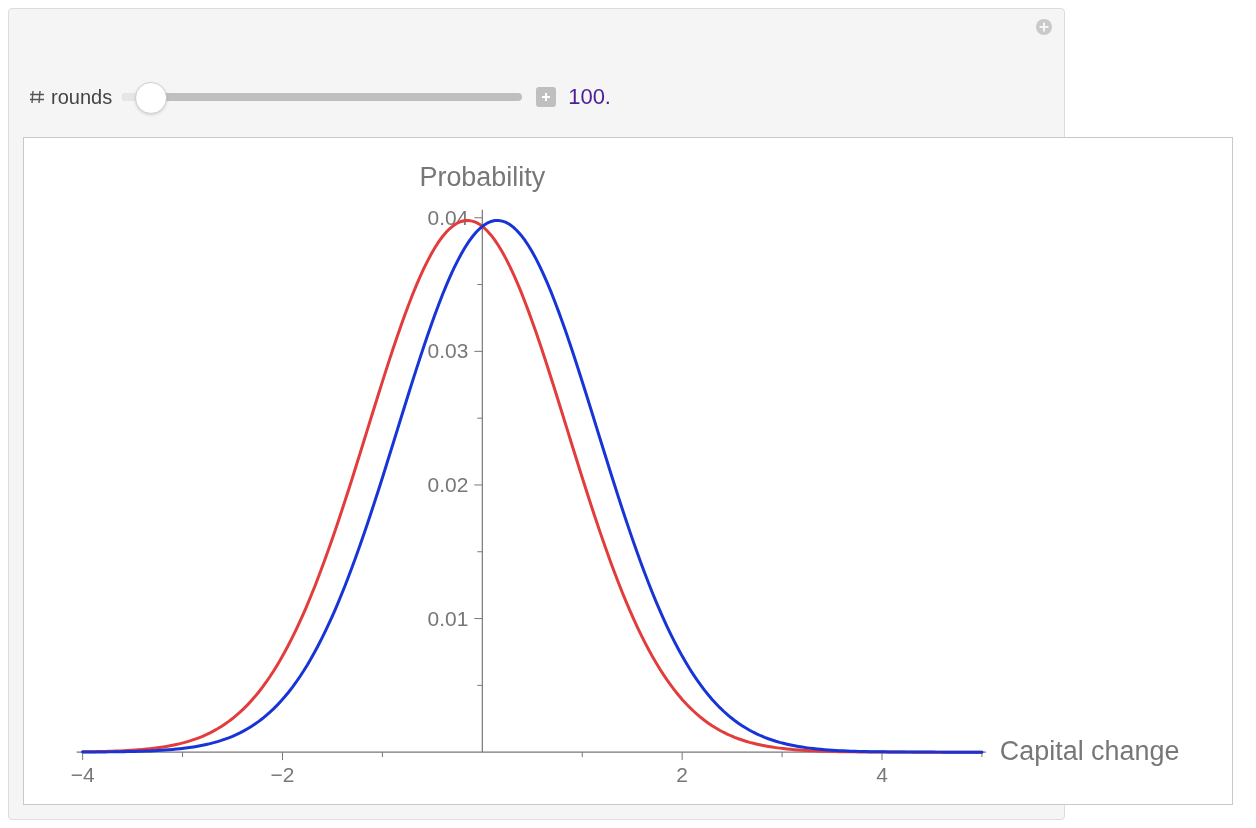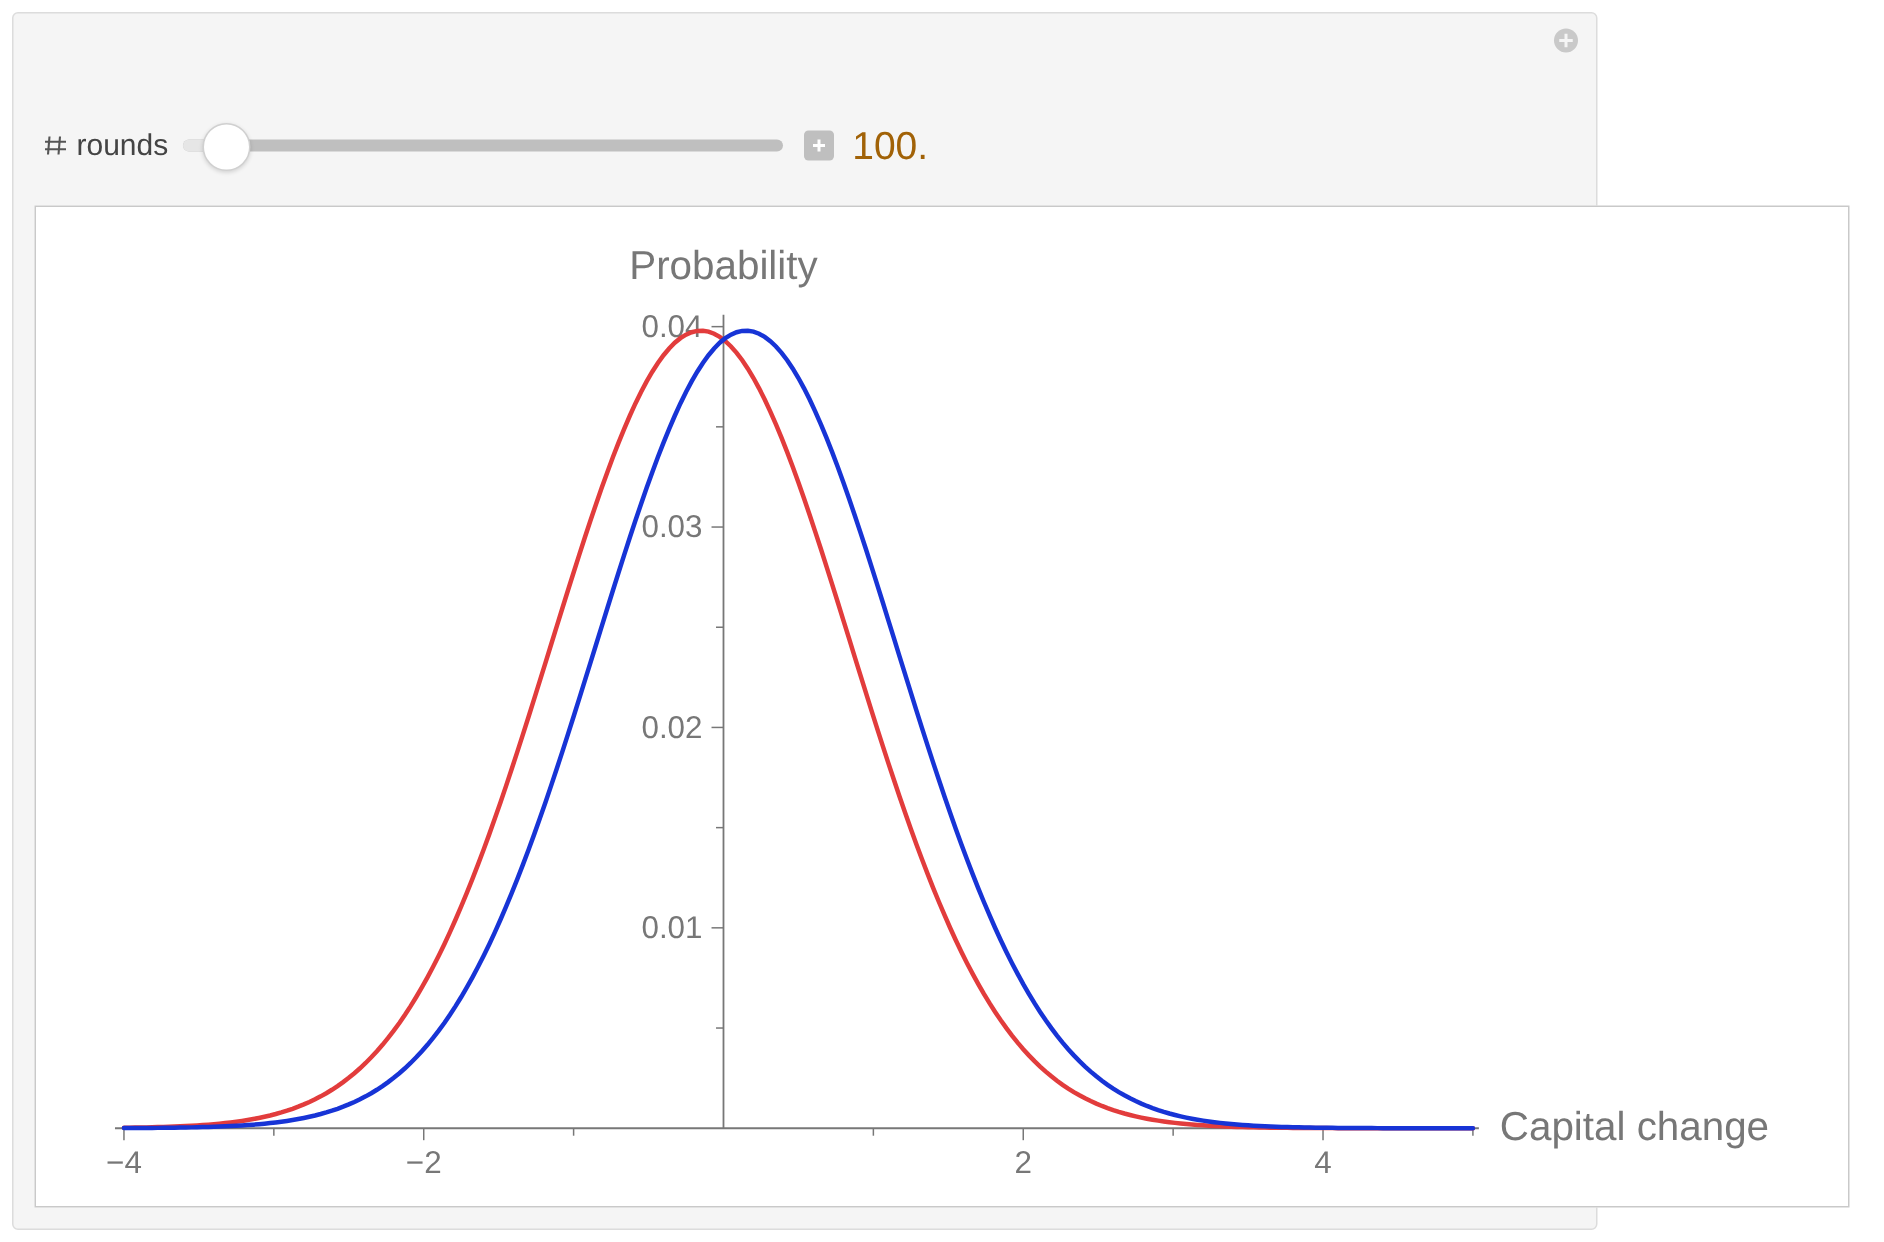--- a/index.html
+++ b/index.html
@@ -92,22 +92,22 @@
     background: #bfbfbf;
     border-radius: 3px;
     display: flex;
     align-items: center;
     justify-content: center;
     color: #fff;
     margin-right: 12px;
   }
   .stepper-btn svg { display: block; }
   .value-readout {
-    font-size: 26px;
-    color: #a16207;
+    font-size: 22px;
+    color: #4c1d95;
   }
   .plot-frame {
     position: absolute;
     left: 14px;
     top: 128px;
     width: 1210px;
     height: 668px;
     background: #ffffff;
     border: 1px solid #c9c9c9;
     box-sizing: border-box;

